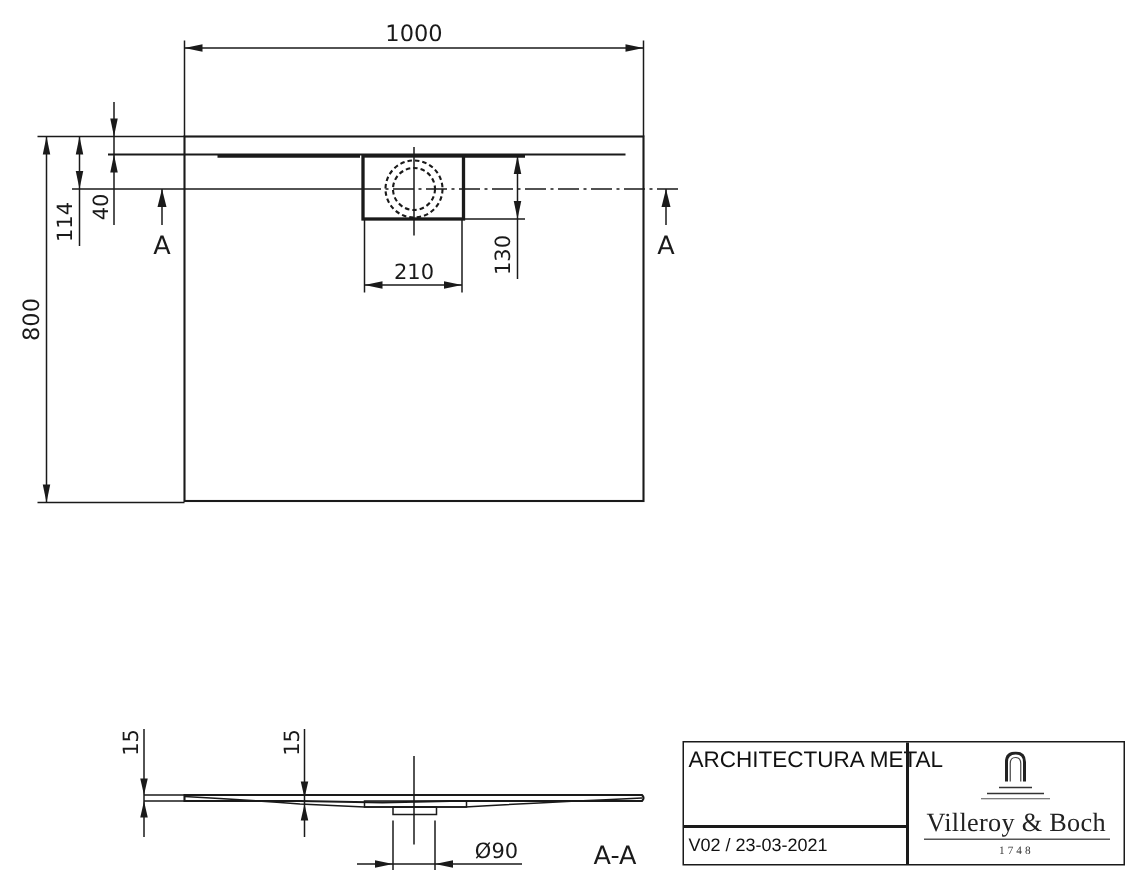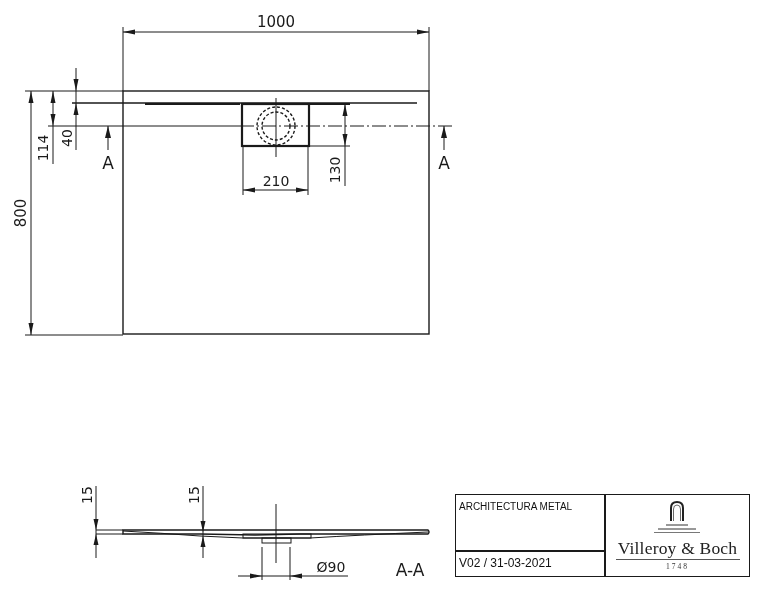--- a/index.html
+++ b/index.html
@@ -14,21 +14,21 @@
     .dashdot { stroke-dasharray: 14 3 2 3; }
     .arrow { fill: #1a1a1a; stroke: none; }
     .dim { font-family: "DejaVu Sans", sans-serif; font-size: 15px; fill: #1a1a1a; }
     .dim-s { font-family: "DejaVu Sans", sans-serif; font-size: 14px; fill: #1a1a1a; }
     .cut { font-family: "DejaVu Sans", sans-serif; font-size: 17px; fill: #1a1a1a; }
 
     .title-block { position: absolute; left: 455px; top: 494px; width: 295px; height: 83px;
                    border: 1.5px solid #1a1a1a; box-sizing: border-box; background: #fff; }
     .tb-left { position: absolute; left: 0; top: 0; width: 148px; height: 100%; }
     .tb-divider-v { position: absolute; left: 148px; top: 0; width: 1.5px; height: 100%; background: #1a1a1a; }
-    .tb-info { position: absolute; left: 3px; top: 4px; font-size: 10px; line-height: 15px; color: #111;
+    .tb-info { position: absolute; left: 3px; top: 4px; font-size: 15px; line-height: 15px; color: #111;
                white-space: nowrap; }
     .tb-divider-h { position: absolute; left: 0; top: 55px; width: 148px; height: 1.5px; background: #1a1a1a; }
     .tb-version { position: absolute; left: 3px; top: 61px; font-size: 12px; color: #111; }
     .tb-logo { position: absolute; left: 150px; top: 0; width: 143px; height: 100%; text-align: center; }
     .logo-name { position: absolute; left: 0; width: 100%; top: 43px; font-family: "Liberation Serif", serif;
                  font-size: 17.5px; color: #222; letter-spacing: 0.2px; }
     .logo-underline { position: absolute; left: 10px; width: 124px; top: 64px; height: 1px; background: #555; }
     .logo-year { position: absolute; left: 0; width: 100%; top: 67px; font-family: "Liberation Serif", serif;
                  font-size: 7.5px; color: #333; letter-spacing: 2px; }
     .logo-icon { position: absolute; left: 46px; top: 6px; }
@@ -134,21 +134,21 @@
     <text class="cut" x="410" y="576" text-anchor="middle">A-A</text>
   </g>
 </svg>
 
 <div class="title-block">
   <div class="tb-left">
     <div class="tb-info">
       <div>ARCHITECTURA METAL</div>
     </div>
     <div class="tb-divider-h"></div>
-    <div class="tb-version">V02 / 31-03-2021</div>
+    <div class="tb-version">V02 / 23-03-2021</div>
   </div>
   <div class="tb-divider-v"></div>
   <div class="tb-logo">
     <svg class="logo-icon" width="50" height="34" viewBox="0 0 50 34">
       <path d="M 19 20 L 19 7 Q 19 1 25 1 Q 31 1 31 7 L 31 20" fill="none" stroke="#222" stroke-width="2"></path>
       <path d="M 21.5 20 L 21.5 8 Q 21.5 4 25 4 Q 28.5 4 28.5 8 L 28.5 20" fill="none" stroke="#444" stroke-width="0.8"></path>
       <line x1="14" y1="24" x2="36" y2="24" stroke="#333" stroke-width="1"></line>
       <line x1="6" y1="28" x2="44" y2="28" stroke="#333" stroke-width="1"></line>
       <line x1="2" y1="31.5" x2="48" y2="31.5" stroke="#555" stroke-width="0.8"></line>
     </svg>

